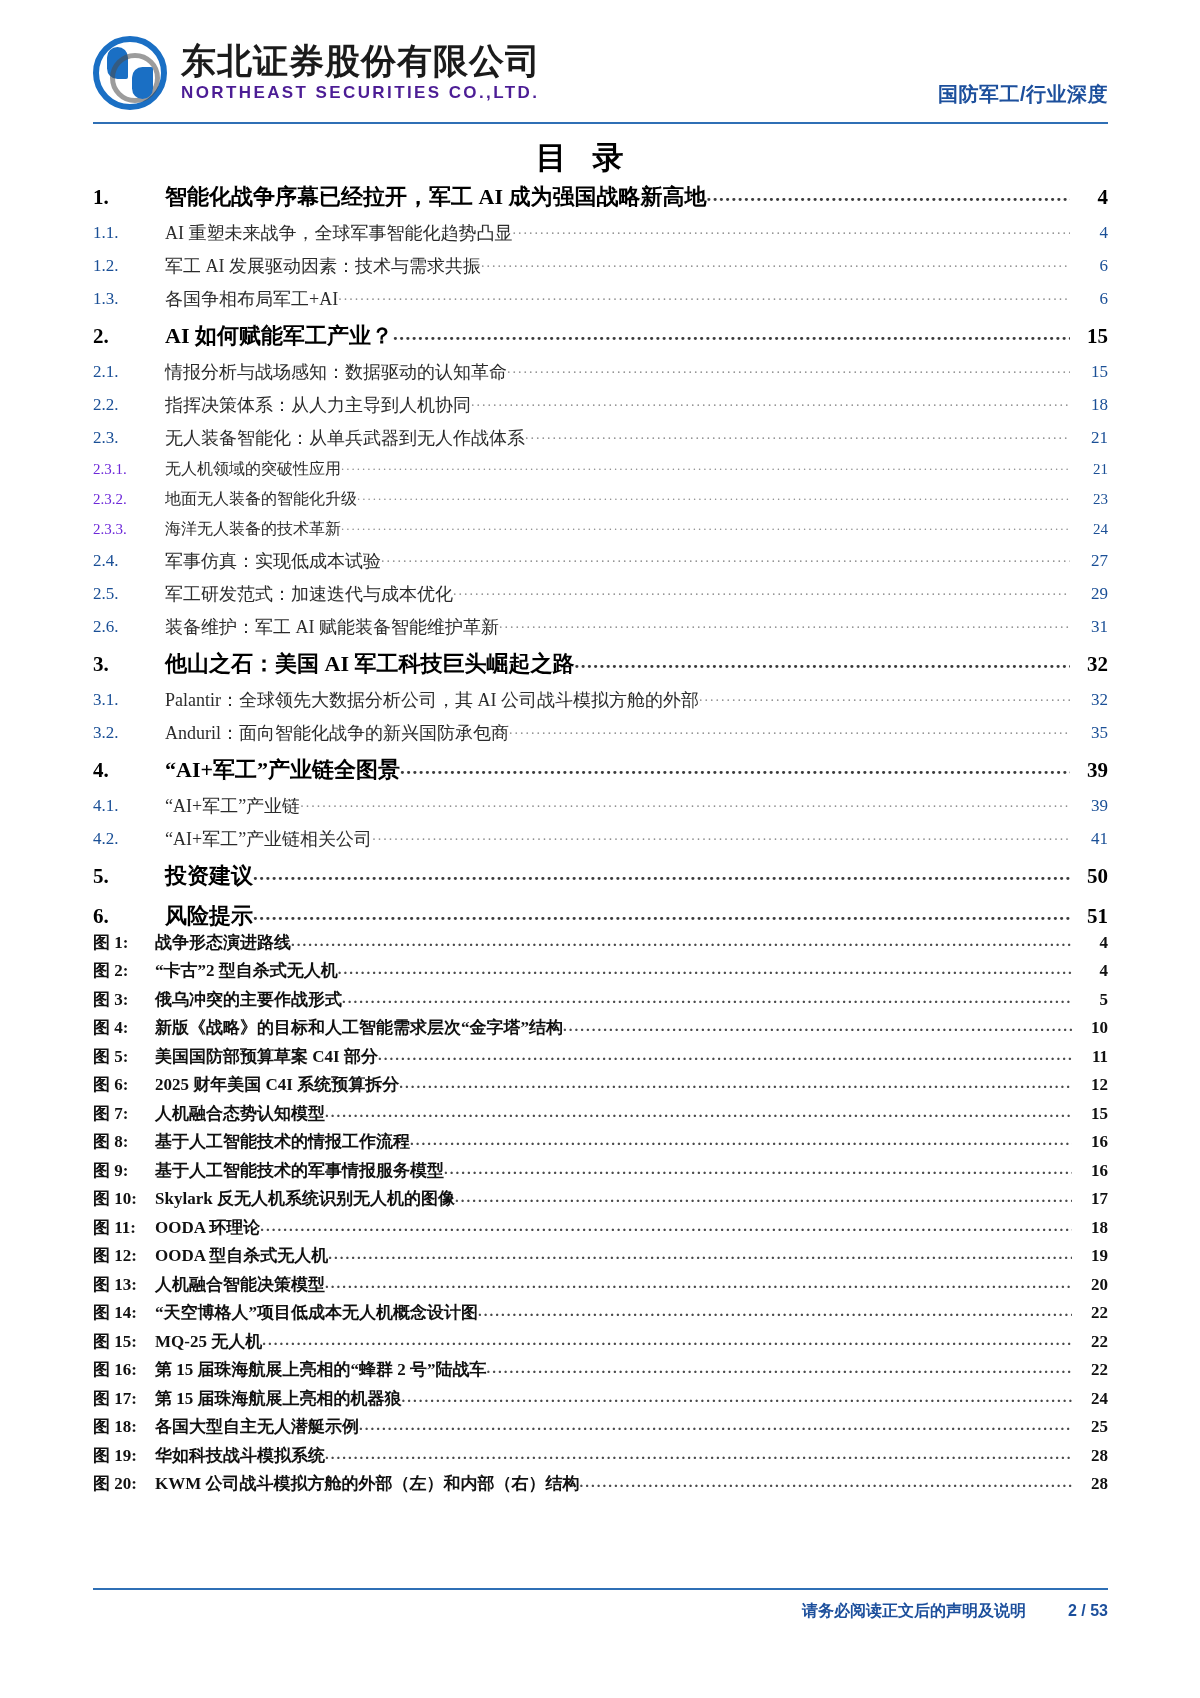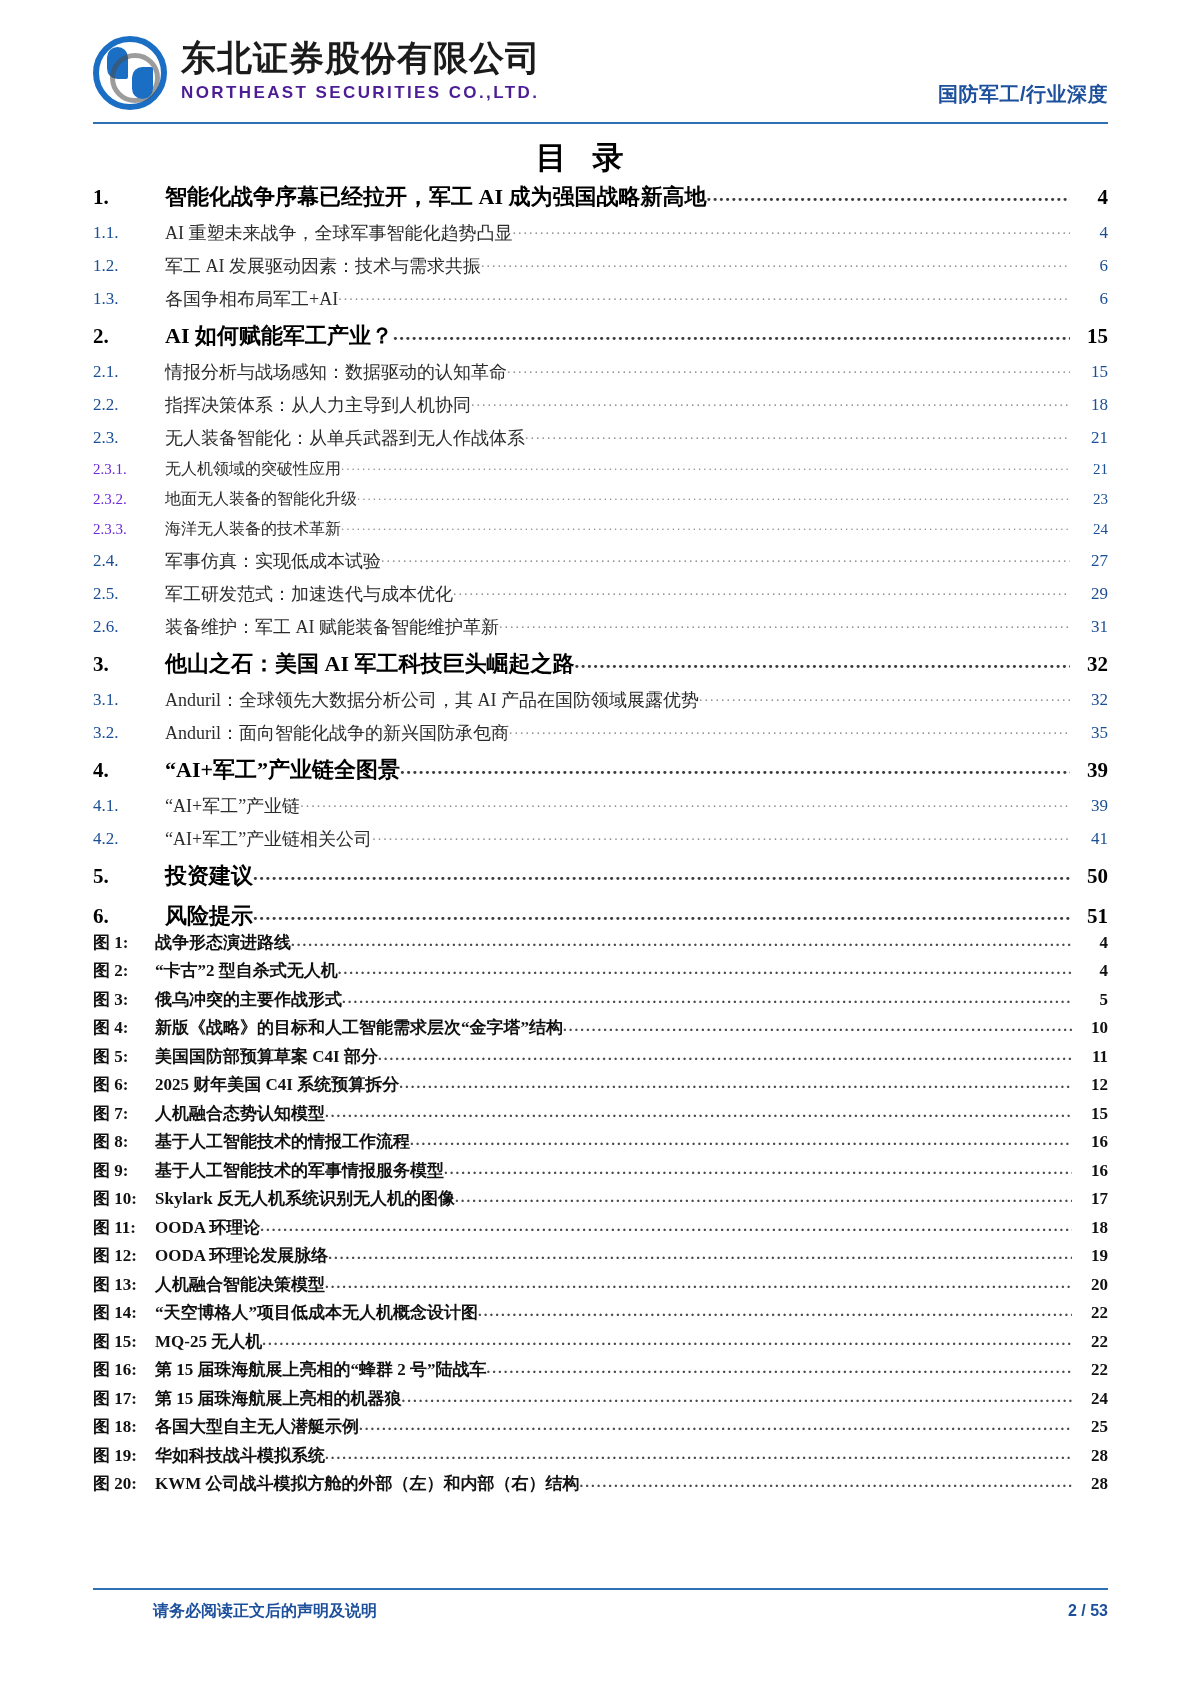--- a/index.html
+++ b/index.html
@@ -70,21 +70,21 @@
     height: 40px;
     margin: -20px 0 0 -20px;
     border-radius: 50%;
     border: 5px solid #4a4a4a;
     opacity: .55;
   }
   .logo-text {
     margin-left: 14px;
   }
   .logo-cn {
-    font-family: Liberation Mono, monospace;
+    font-family: Liberation Serif, serif;
     font-size: 35px;
     font-weight: bold;
     letter-spacing: 1px;
     color: #1b1b1b;
     line-height: 1.08;
     white-space: nowrap;
   }
   .logo-en {
     font-family: "Liberation Sans", "DejaVu Sans", sans-serif;
     font-size: 17px;
@@ -254,22 +254,23 @@
     border-top: 2px solid #2f6fb5;
   }
   .footer {
     position: absolute;
     left: 93px;
     top: 1596px;
     width: 1015px;
     height: 30px;
     display: flex;
     align-items: center;
-    justify-content: space-between;
+    justify-content: flex-end;
     font-family: "Liberation Sans", "DejaVu Sans", sans-serif;
+    gap: 42px;
   }
   .footer-note {
     font-size: 16px;
     font-weight: bold;
     color: #1c4f9c;
     margin-left: 60px;
   }
   .footer-page {
     font-size: 16px;
     font-weight: bold;
@@ -383,21 +384,21 @@
         <span class="toc-page">31</span>
       </div>
       <div class="toc-row lvl1">
         <span class="toc-num">3.</span>
         <span class="toc-label">他山之石：美国 AI 军工科技巨头崛起之路</span>
         <span class="toc-dots">................................................................................................................................................................................................................................................................................................................................................................................................................</span>
         <span class="toc-page">32</span>
       </div>
       <div class="toc-row lvl2">
         <span class="toc-num">3.1.</span>
-        <span class="toc-label">Anduril：全球领先大数据分析公司，其 AI 产品在国防领域展露优势</span>
+        <span class="toc-label">Palantir：全球领先大数据分析公司，其 AI 公司战斗模拟方舱的外部</span>
         <span class="toc-dots">................................................................................................................................................................................................................................................................................................................................................................................................................</span>
         <span class="toc-page">32</span>
       </div>
       <div class="toc-row lvl2">
         <span class="toc-num">3.2.</span>
         <span class="toc-label">Anduril：面向智能化战争的新兴国防承包商</span>
         <span class="toc-dots">................................................................................................................................................................................................................................................................................................................................................................................................................</span>
         <span class="toc-page">35</span>
       </div>
       <div class="toc-row lvl1">
@@ -483,21 +484,21 @@
         <span class="fig-label"><span class="fig-id">图 10:</span><span>Skylark 反无人机系统识别无人机的图像</span></span>
         <span class="fig-dots">................................................................................................................................................................................................................................................................................................................................................................................................................</span>
         <span class="fig-page">17</span>
       </div>
       <div class="fig-row">
         <span class="fig-label"><span class="fig-id">图 11:</span><span>OODA 环理论</span></span>
         <span class="fig-dots">................................................................................................................................................................................................................................................................................................................................................................................................................</span>
         <span class="fig-page">18</span>
       </div>
       <div class="fig-row">
-        <span class="fig-label"><span class="fig-id">图 12:</span><span>OODA 环理论发展脉络</span></span>
+        <span class="fig-label"><span class="fig-id">图 12:</span><span>OODA 型自杀式无人机</span></span>
         <span class="fig-dots">................................................................................................................................................................................................................................................................................................................................................................................................................</span>
         <span class="fig-page">19</span>
       </div>
       <div class="fig-row">
         <span class="fig-label"><span class="fig-id">图 13:</span><span>人机融合智能决策模型</span></span>
         <span class="fig-dots">................................................................................................................................................................................................................................................................................................................................................................................................................</span>
         <span class="fig-page">20</span>
       </div>
       <div class="fig-row">
         <span class="fig-label"><span class="fig-id">图 14:</span><span>“天空博格人”项目低成本无人机概念设计图</span></span>

